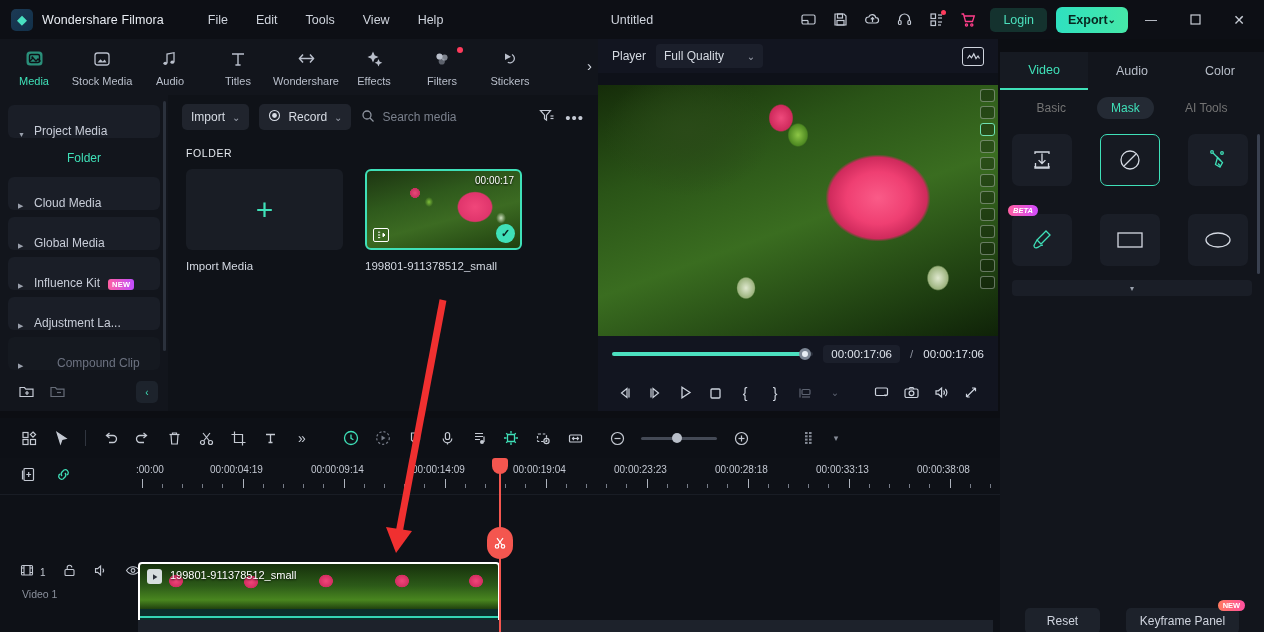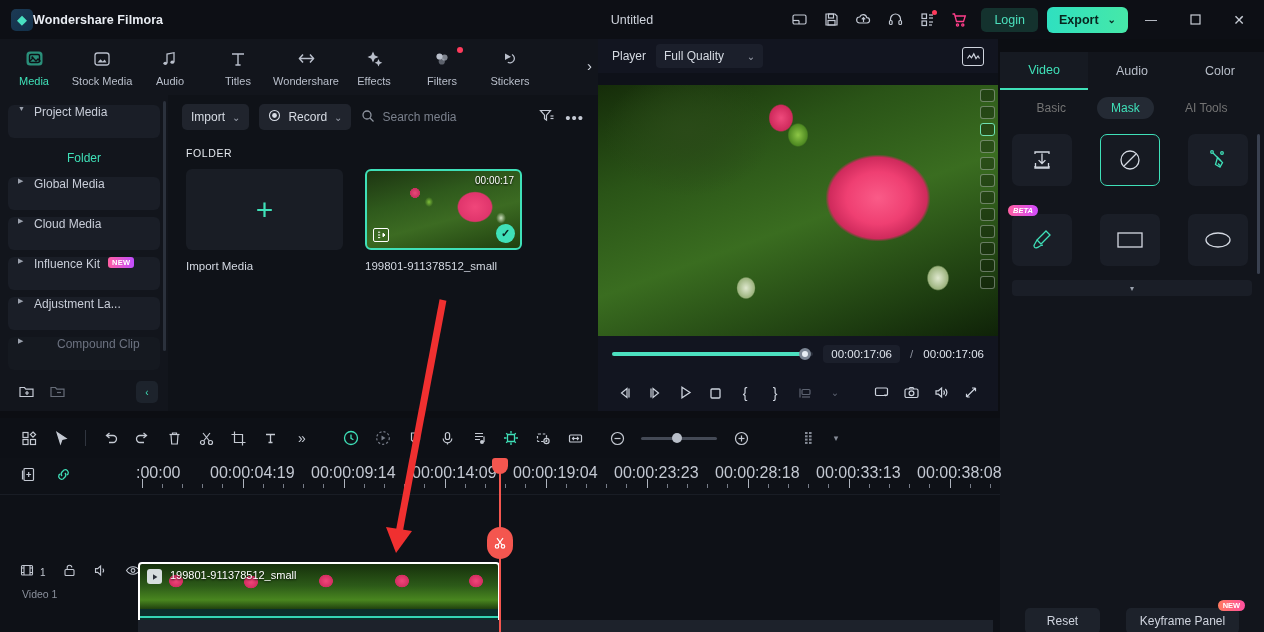--- a/index.html
+++ b/index.html
@@ -16,21 +16,21 @@
   .titlebar {
     position: absolute; left: 0; top: 0; width: 1264px; height: 39px;
     background: #0d0f15; display: flex; align-items: center;
   }
   .logo-box {
     width: 22px; height: 22px; margin-left: 11px; border-radius: 5px;
     background: linear-gradient(135deg,#1c3a55,#123049);
     display: flex; align-items: center; justify-content: center;
   }
   .logo-glyph { font-size: 13px; color: #49e0c0; line-height: 1; }
-  .brand { margin-left: 0; font-size: 12.5px; color: #e8ecf2; letter-spacing: .1px; font-weight: bold;}
+  .brand { margin-left: 9px; font-size: 12.5px; color: #e8ecf2; letter-spacing: .1px;}
   .menus { display: flex; margin-left: 32px; gap: 4px; }
   .menu-item {
     font-size: 12.5px; color: #cfd4dd; padding: 5px 12px; border-radius: 4px;
   }
   .doc-title {
     position: absolute; left: 0; right: 0; text-align: center;
     font-size: 12.5px; color: #cfd4dd; pointer-events: none;
   }
   .title-right {
     position: absolute; right: 0; top: 0; height: 39px;
@@ -43,21 +43,21 @@
   .ticon svg { display:block; }
   .dot-badge {
     position: absolute; top: 5px; right: 5px; width: 5px; height: 5px;
     border-radius: 50%; background: #ff3b5c;
   }
   .login-btn {
     margin: 0 7px 0 5px; padding: 5px 13px; border-radius: 5px;
     background: #14322e; color: #4ce0bd; font-size: 12.5px;
   }
   .export-btn {
-    display: flex; align-items: center; gap: 9px;
+    display: flex; align-items: center; 
     padding: 6px 12px; border-radius: 6px;
     background: linear-gradient(90deg,#2fe0c0,#46e8a8);
     color: #07241e; font-size: 12.5px; font-weight: bold;
   }
   .winbtn {
     width: 42px; height: 39px; display: flex; align-items: center; justify-content: center;
     color: #c8cdd6;
   }
 
   
@@ -78,21 +78,21 @@
   .tabbar-arrow {
     position: absolute; right: 6px; top: 18px; color: #d4d9e2; font-size: 15px;
   }
 
   
   .sidebar {
     position: absolute; left: 0; top: 95px; width: 168px; height: 316px;
     background: #12151c; padding: 10px 8px 0 8px;
   }
   .side-item {
-    height: 33px; display: flex; align-items: flex-start; gap: 8px;
+    height: 33px; display: flex; align-items: flex-end; gap: 8px;
     padding: 0 10px; border-radius: 6px; background: #1a1e27;
     font-size: 12px; color: #c8cdd8; margin-bottom: 7px; position: relative;
   }
   .side-item.dim { color: #6c7280; background: #151920; gap: 31px; }
   .caret { font-size: 7px; color: #9aa0ac; width: 8px; }
   .caret.down { transform: rotate(0deg); }
   .folder-label {
     height: 26px; display:flex; align-items:center; justify-content:center;
     font-size: 12px; color: #3fe0b8; margin-bottom: 6px;
   }
@@ -296,21 +296,21 @@
   .zoom-knob { position: absolute; left: 47%; top: 50%; transform: translate(-50%,-50%);
                width: 10px; height: 10px; border-radius: 50%; background: #b9bfc9; }
 
   
   .timeline { position: absolute; left: 0; top: 458px; width: 1000px; height: 174px; background: #0e1117; }
   .tl-head-icons {
     position: absolute; left: 0; top: 0; width: 138px; height: 36px;
     display: flex; align-items: center; gap: 18px; padding-left: 20px;
   }
   .ruler { position: absolute; left: 138px; top: 0; width: 862px; height: 36px; }
-  .ruler-label { position: absolute; top: 6px; font-size: 16px; color: #c3c8d2; white-space: nowrap; }
+  .ruler-label { position: absolute; top: 6px; font-size: 10px; color: #c3c8d2; white-space: nowrap; }
   .tick { position: absolute; bottom: 6px; width: 1px; background: #767c88; }
   .tick.major { height: 9px; background: #aeb4be; }
   .tick.minor { height: 4px; }
   .ruler-sep { position: absolute; left: 0; top: 36px; width: 1000px; height: 1px; background: #191d25; }
 
   .track-head {
     position: absolute; left: 0; top: 100px; width: 138px; height: 60px;
   }
   .th-icons { display: flex; align-items: center; gap: 16px; padding-left: 20px; height: 28px; color: #c2c7d1; }
   .th-label { padding-left: 22px; font-size: 10.5px; color: #8a909c; margin-top: 2px; }
@@ -362,20 +362,27 @@
 </head>
 <body>
 
 <div class="app">
 
   <div class="titlebar">
     <div class="logo-box">
       <span class="logo-glyph">◆</span>
     </div>
     <div class="brand">Wondershare Filmora</div>
+    <div class="menus">
+      <div class="menu-item">File</div>
+      <div class="menu-item">Edit</div>
+      <div class="menu-item">Tools</div>
+      <div class="menu-item">View</div>
+      <div class="menu-item">Help</div>
+    </div>
     <div class="doc-title">Untitled</div>
 
     <div class="title-right">
       <div class="ticon">
         <svg width="17" height="17" viewBox="0 0 17 17" fill="none" stroke="currentColor" stroke-width="1.2">
           <rect x="2" y="4" width="13" height="9" rx="1.5"></rect>
             <line x1="2" y1="9.5" x2="8" y2="9.5"></line>
             <line x1="8" y1="9.5" x2="8" y2="13"></line>
         </svg>
       </div>
@@ -514,25 +521,25 @@
   </div>
 
   <div class="sidebar">
     <div class="side-item">
       <span class="caret down">▼</span>
       <span>Project Media</span>
     </div>
     <div class="folder-label">Folder</div>
     <div class="side-item">
       <span class="caret">▶</span>
-      <span>Global Media</span>
+      <span>Cloud Media</span>
     </div>
     <div class="side-item">
       <span class="caret">▶</span>
-      <span>Cloud Media</span>
+      <span>Global Media</span>
     </div>
     <div class="side-item">
       <span class="caret">▶</span>
       <span>Influence Kit</span>
       <span class="new-badge">NEW</span>
     </div>
     <div class="side-item">
       <span class="caret">▶</span>
       <span>Adjustment La...</span>
     </div>

